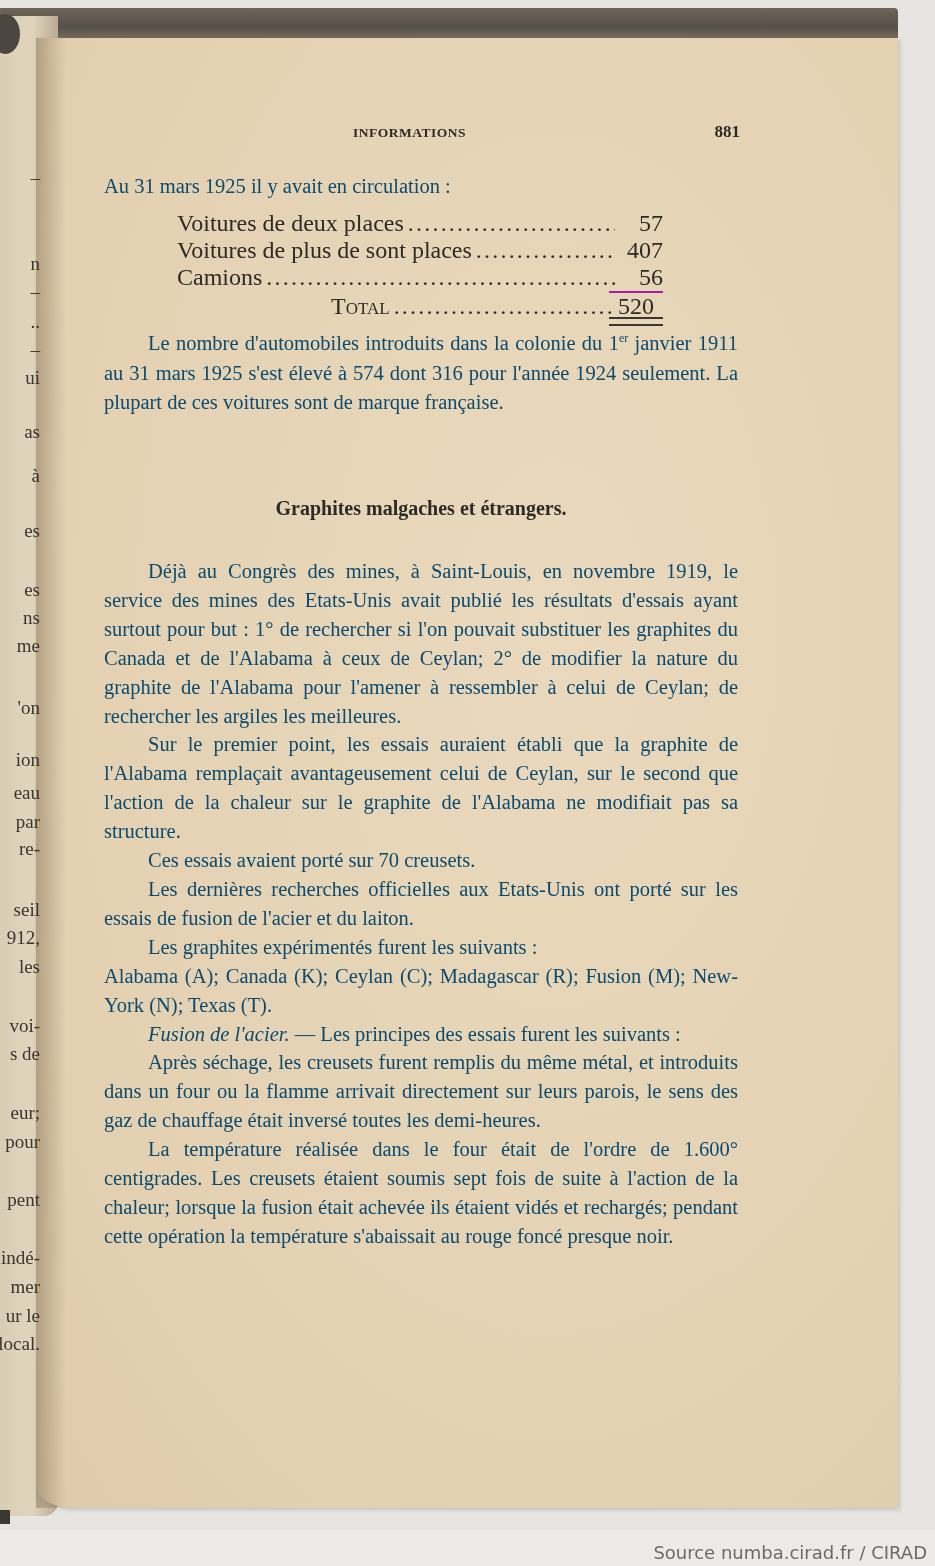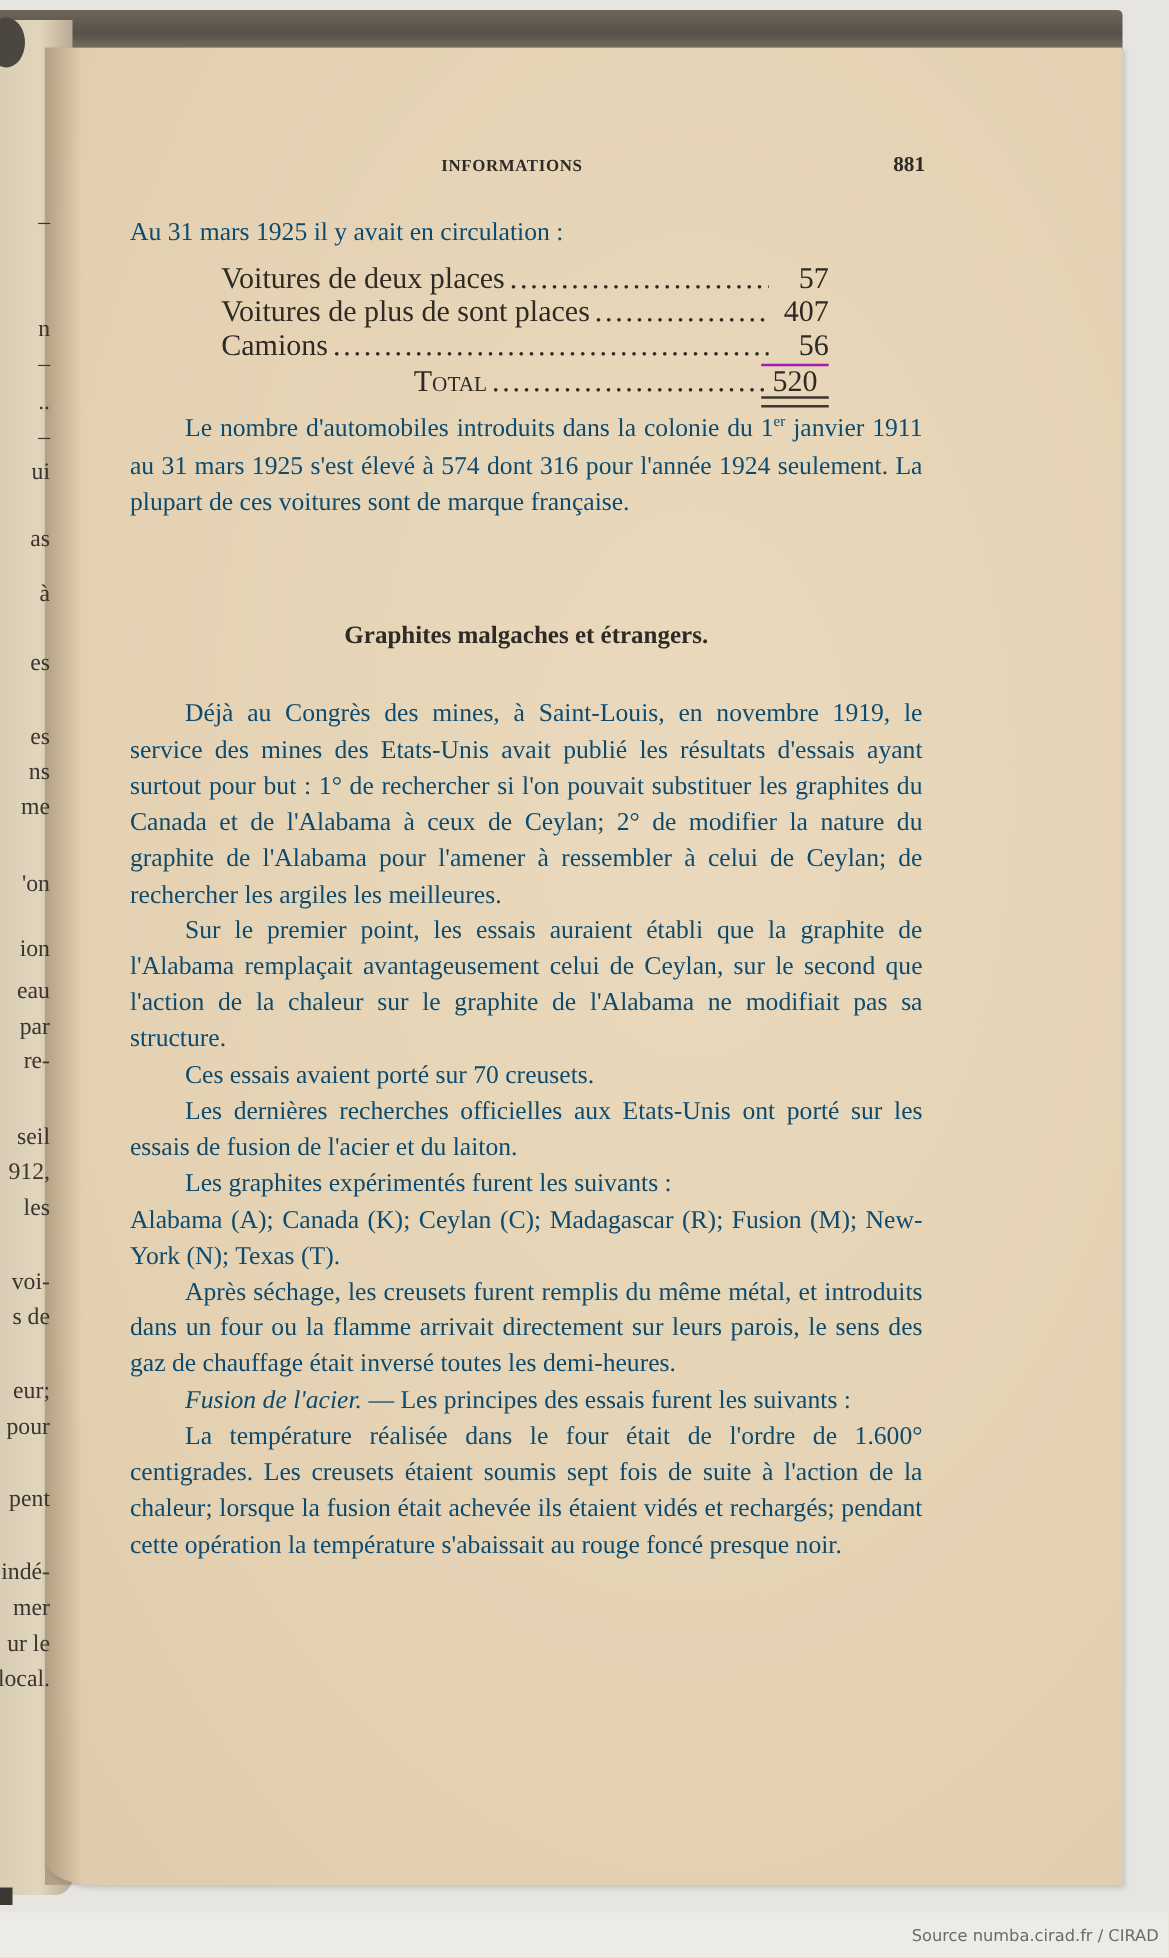--- a/index.html
+++ b/index.html
@@ -71,21 +71,21 @@
   .section-title {
     position:absolute; top:497px; left:104px; width:634px; text-align:center;
     font-family:"Liberation Serif","DejaVu Serif",serif; font-weight:bold; font-size:20px;
   }
   .block2 { top:557px; line-height:28.9px; }
   .italic { font-style:italic; }
   sup { font-size:12px; line-height:0; }
 
   .credit {
     position:absolute; right:8px; top:1542px;
-    font-family:"DejaVu Sans","Liberation Sans",sans-serif; font-size:13px; color:#6b6b6b;
+    font-family:"DejaVu Sans","Liberation Sans",sans-serif; font-size:18px; color:#6b6b6b;
   }
 </style>
 </head>
 <body>
 
 <div class="scan-bg"></div>
 <div class="top-edge"></div>
 <div class="left-page"></div>
 <div class="left-page-ring"></div>
 <div class="left-page-bottom"></div>
@@ -160,18 +160,18 @@
 
 <div class="section-title">Graphites malgaches et étrangers.</div>
 
 <div class="text block2">
   <p class="para">Déjà au Congrès des mines, à Saint-Louis, en novembre 1919, le service des mines des Etats-Unis avait publié les résultats d'essais ayant surtout pour but : 1° de rechercher si l'on pouvait substituer les graphites du Canada et de l'Alabama à ceux de Ceylan; 2° de modifier la nature du graphite de l'Alabama pour l'amener à ressembler à celui de Ceylan; de recher­cher les argiles les meilleures.</p>
   <p class="para">Sur le premier point, les essais auraient établi que la graphite de l'Alabama remplaçait avantageusement celui de Ceylan, sur le second que l'action de la chaleur sur le graphite de l'Alabama ne modifiait pas sa structure.</p>
   <p class="para">Ces essais avaient porté sur 70 creusets.</p>
   <p class="para">Les dernières recherches officielles aux Etats-Unis ont porté sur les essais de fusion de l'acier et du laiton.</p>
   <p class="para">Les graphites expérimentés furent les suivants :</p>
   <p class="para noindent">Alabama (A); Canada (K); Ceylan (C); Madagascar (R); Fusion (M); New-York (N); Texas (T).</p>
+  <p class="para"><span class="italic">Fusion de l'acier.</span><span> — Les principes des essais furent les suivants :</span></p>
   <p class="para">Après séchage, les creusets furent remplis du même métal, et introduits dans un four ou la flamme arrivait directement sur leurs parois, le sens des gaz de chauffage était inversé toutes les demi-heures.</p>
-  <p class="para"><span class="italic">Fusion de l'acier.</span><span> — Les principes des essais furent les suivants :</span></p>
   <p class="para">La température réalisée dans le four était de l'ordre de 1.600° centigrades. Les creusets étaient soumis sept fois de suite à l'action de la chaleur; lorsque la fusion était achevée ils étaient vidés et rechargés; pendant cette opération la température s'abaissait au rouge foncé presque noir.</p>
 </div>
 
 <div class="credit">Source numba.cirad.fr / CIRAD</div>
 
 </body></html>

